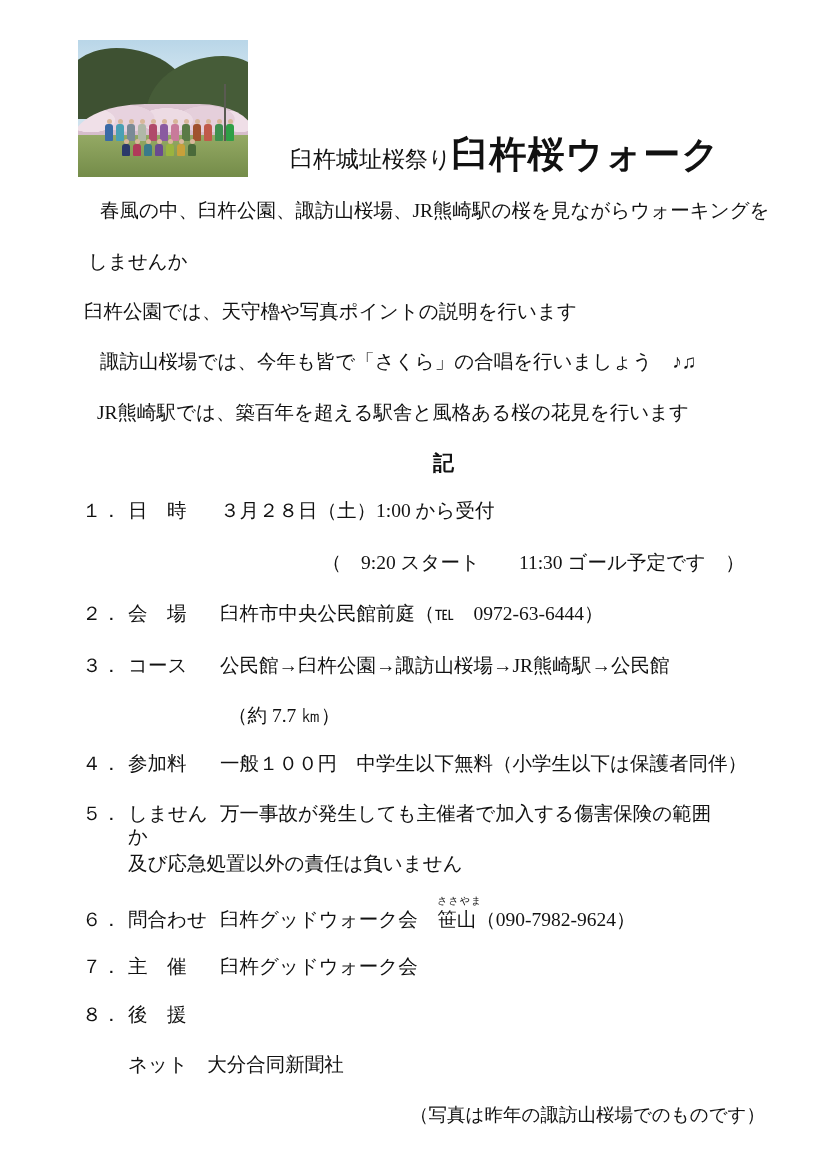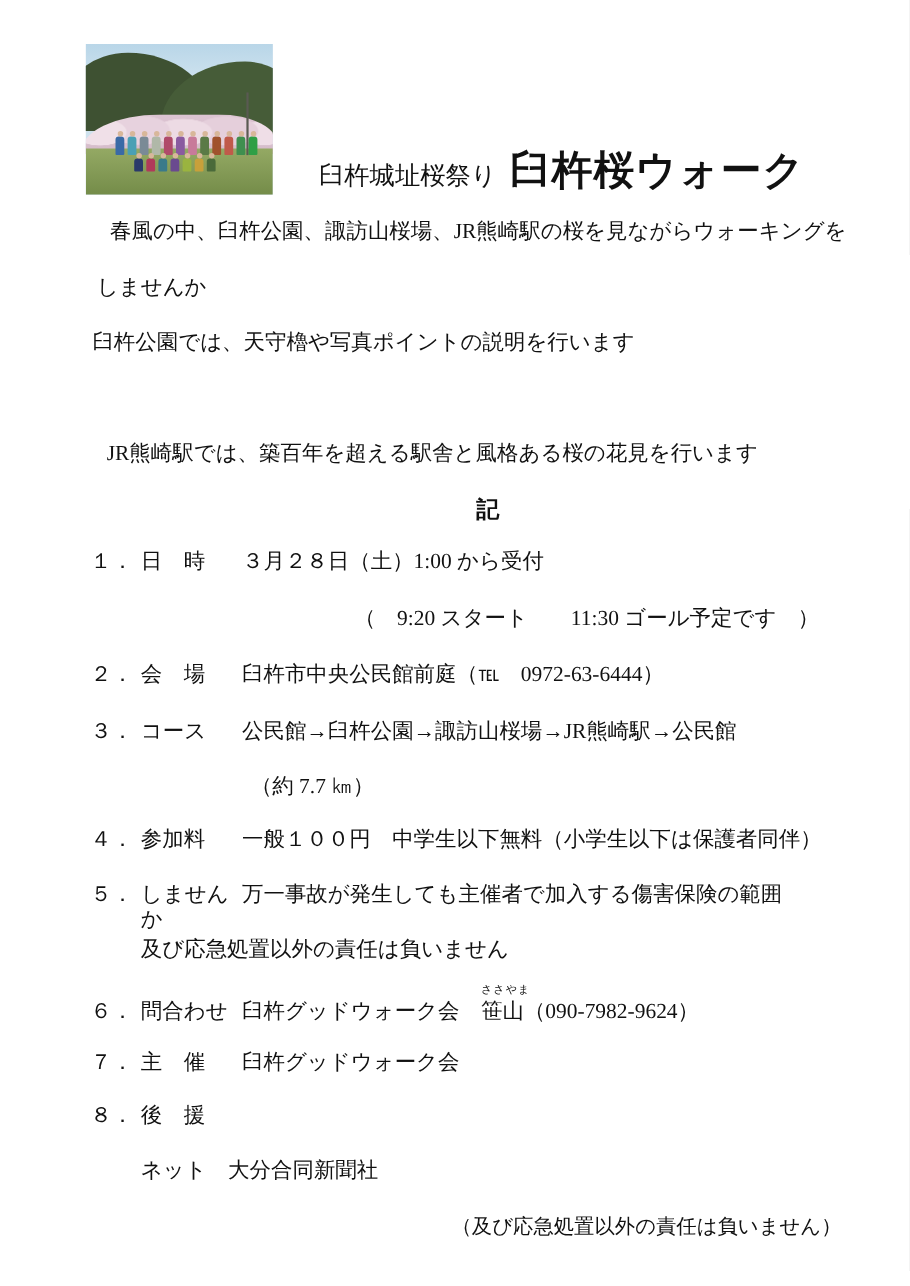--- a/index.html
+++ b/index.html
@@ -59,21 +59,21 @@
   .row-back .person:nth-child(12){background:#2f9f46;}
   .row-front .person:nth-child(1){background:#2a3a6a;}
   .row-front .person:nth-child(2){background:#b03a5a;}
   .row-front .person:nth-child(3){background:#3a7a8a;}
   .row-front .person:nth-child(4){background:#6a4a8f;}
   .row-front .person:nth-child(5){background:#9ab43f;}
   .row-front .person:nth-child(6){background:#c8a03a;}
   .row-front .person:nth-child(7){background:#4a6a3a;}
 
   
-  .title-line{position:absolute;left:290px;top:130px;display:flex;align-items:baseline;gap:12px;}
+  .title-line{position:absolute;left:290px;top:130px;display:flex;align-items:baseline;gap:0;}
   .title-prefix{font-size:23px;}
   .title-main{font-size:37px;font-weight:bold;letter-spacing:1px;}
 
   
   .sec-marker{position:absolute;top:449px;left:0;width:100%;text-align:center;
     font-weight:bold;font-size:21px;padding-left:60px;box-sizing:border-box;}
 
   
   .row{position:absolute;left:82px;display:flex;}
   .col-num{width:46px;}
@@ -124,20 +124,21 @@
   </div>
 
   <div class="title-line">
     <span class="title-prefix">臼杵城址桜祭り</span>
     <span class="title-main">臼杵桜ウォーク</span>
   </div>
 
   <div class="abs body-text" style="left:100px;top:199px">春風の中、臼杵公園、諏訪山桜場、JR熊崎駅の桜を見ながらウォーキングを</div>
   <div class="abs body-text" style="left:88px;top:250px">しませんか</div>
   <div class="abs body-text" style="left:84px;top:300px">臼杵公園では、天守櫓や写真ポイントの説明を行います</div>
+  <div class="abs body-text" style="left:100px;top:350px">諏訪山桜場では、今年も皆で「さくら」の合唱を行いましょう　♪♫</div>
   <div class="abs body-text" style="left:97px;top:401px">JR熊崎駅では、築百年を超える駅舎と風格ある桜の花見を行います</div>
 
   <div class="sec-marker">記</div>
 
   <div class="row body-text" style="top:499px">
     <span class="col-num">１．</span>
     <span class="col-label">日　時</span>
     <span class="col-value">３月２８日（土）1:00 から受付</span>
   </div>
   <div class="abs body-text" style="left:322px;top:551px">（　9:20 スタート　　11:30 ゴール予定です　）</div>
@@ -181,15 +182,15 @@
     <span class="col-label">主　催</span>
     <span class="col-value">臼杵グッドウォーク会</span>
   </div>
 
   <div class="row body-text" style="top:1003px">
     <span class="col-num">８．</span>
     <span class="col-label">後　援</span>
   </div>
   <div class="abs body-text" style="left:128px;top:1053px">ネット　大分合同新聞社</div>
 
-  <div class="footer-note">（及び応急処置以外の責任は負いません）</div>
+  <div class="footer-note">（写真は昨年の諏訪山桜場でのものです）</div>
 
 </div>
 
 </body></html>

